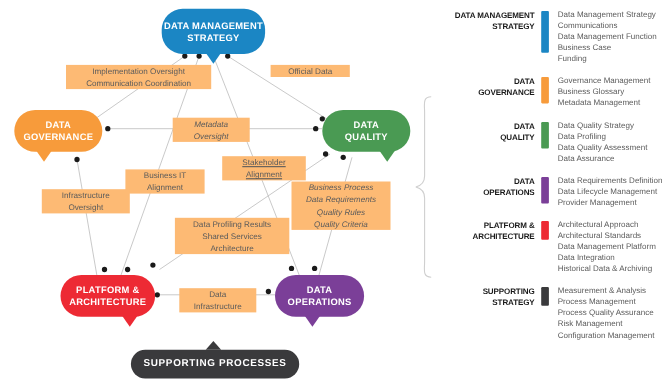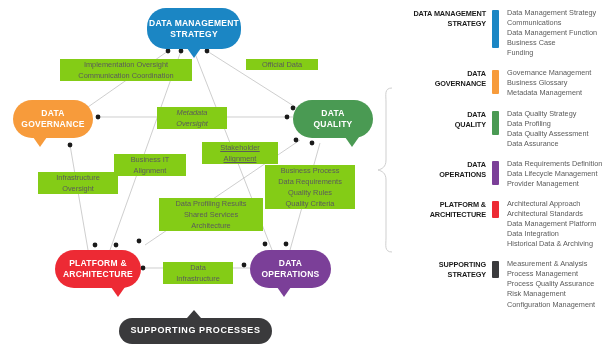--- a/index.html
+++ b/index.html
@@ -130,21 +130,21 @@
 
   
   .edge-label {
     position: absolute;
     font-size: 7.4px;
     line-height: 1.5;
     color: #5b5b5b;
     text-align: center;
     white-space: pre-line;
     z-index: 4;
-    background: #84cc16;
+    background: #fdba74;
     padding: 0 1px;
   }
 
   #lbl-implementation { left: 60px;  top: 59px;  width: 130px; }
   #lbl-official       { left: 246px; top: 59px;  width: 70px;  }
   #lbl-metadata       { left: 157px; top: 107px; width: 68px;  }
   #lbl-businessit     { left: 114px; top: 154px; width: 70px;  }
   #lbl-stakeholder    { left: 202px; top: 142px; width: 74px;  }
   #lbl-infrastructure { left: 38px;  top: 172px; width: 78px;  }
   #lbl-profiling      { left: 159px; top: 198px; width: 102px; }
@@ -285,21 +285,21 @@
 Oversight</div>
   <div class="edge-label" id="lbl-businessit" style="white-space: pre-line;">Business IT
 Alignment</div>
   <div class="edge-label" id="lbl-stakeholder" style="white-space: pre-line; text-decoration: underline;">Stakeholder
 Alignment</div>
   <div class="edge-label" id="lbl-infrastructure" style="white-space: pre-line;">Infrastructure
 Oversight</div>
   <div class="edge-label" id="lbl-profiling" style="white-space: pre-line;">Data Profiling Results
 Shared Services
 Architecture</div>
-  <div class="edge-label" id="lbl-businessproc" style="white-space: pre-line;">Business Process
+  <div class="edge-label" id="lbl-businessproc" style="white-space: pre-line; font-style: italic;">Business Process
 Data Requirements
 Quality Rules
 Quality Criteria</div>
   <div class="edge-label" id="lbl-datainfra" style="white-space: pre-line;">Data
 Infrastructure</div>
 
   <div id="legend">
 
     <div class="legend-group">
       <div class="legend-title" style="white-space: pre-line;">DATA MANAGEMENT

